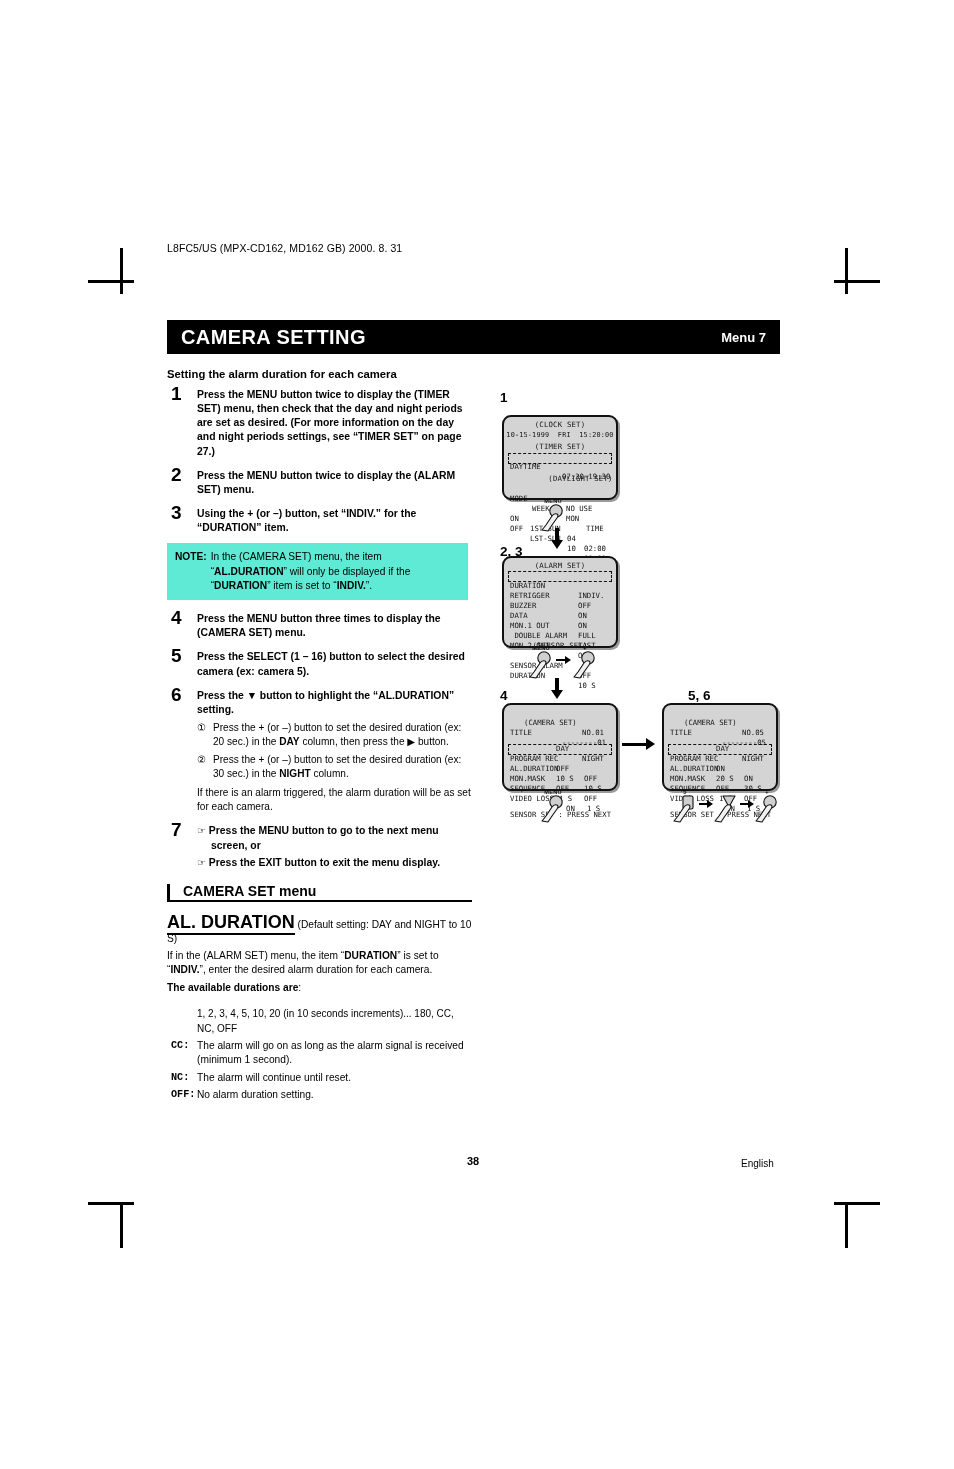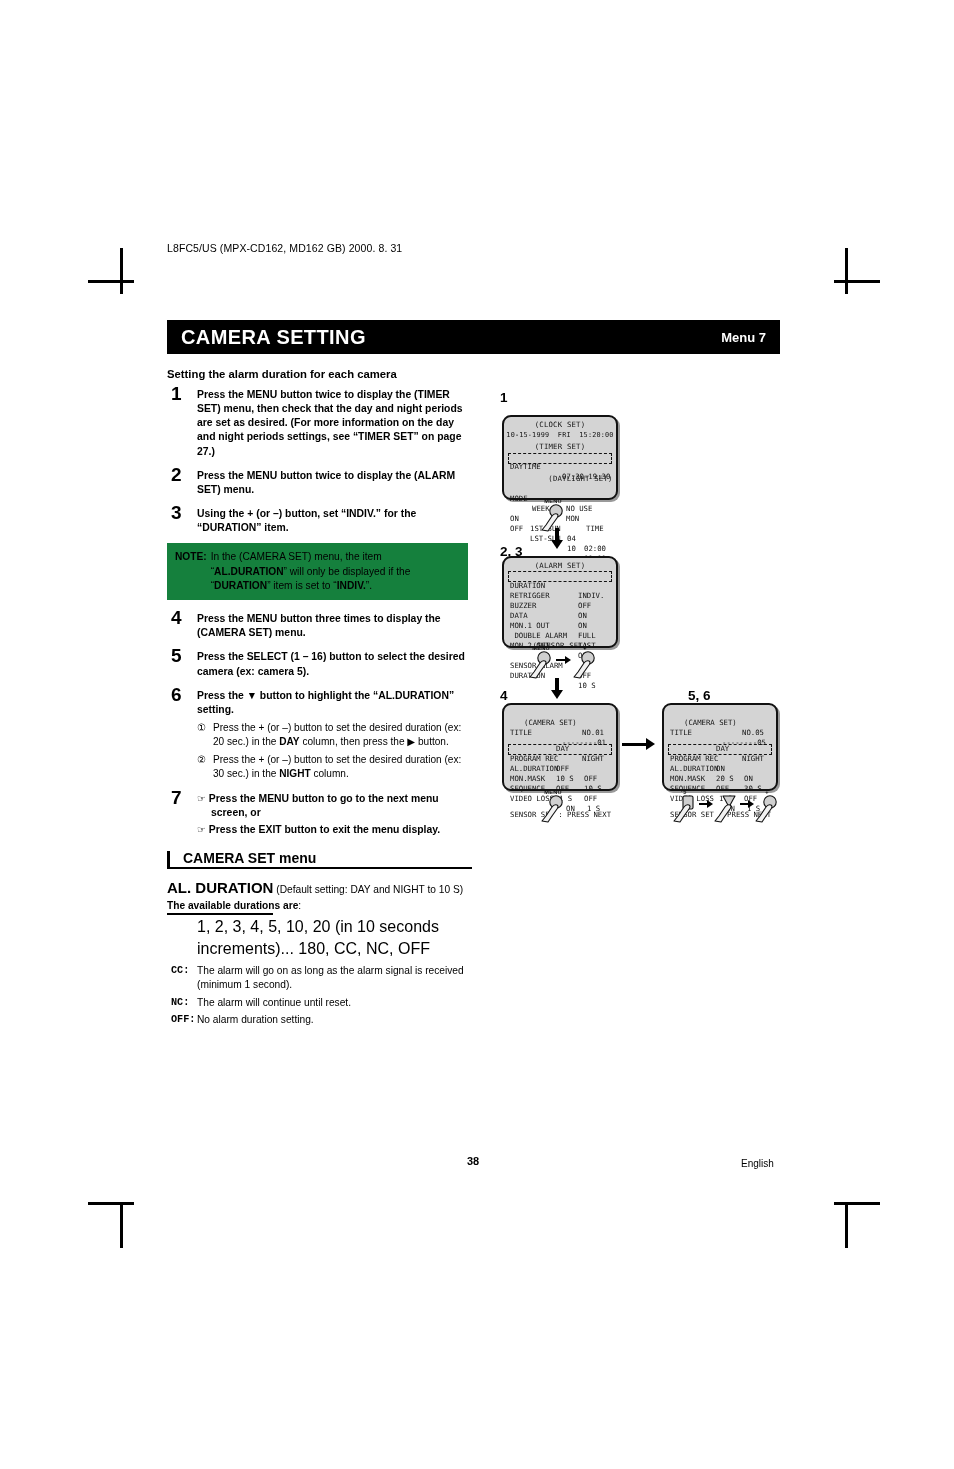--- a/index.html
+++ b/index.html
@@ -37,43 +37,43 @@
 
   
   .lcol{position:absolute;left:167px;top:368px;width:305px;}
   .sec-title{font-size:11.3px;font-weight:bold;margin:0 0 8px 0;}
 
   .step{position:relative;margin:0 0 5px 0;padding-left:30px;min-height:16px;}
   .step .num{position:absolute;left:4px;top:-4px;font-size:19px;font-weight:bold;line-height:1;}
   .step p{margin:0;font-size:10.4px;font-weight:bold;line-height:1.36;}
 
   .note{
-    background:#15803d;margin:8px 4px 10px 0;padding:7px 8px 7px 8px;
+    background:#5eead4;margin:8px 4px 10px 0;padding:7px 8px 7px 8px;
     font-size:10.2px;line-height:1.4;position:relative;
   }
   .note .lbl{font-weight:bold;}
   .note .body{display:inline-block;vertical-align:top;width:215px;margin-left:4px;}
 
   .sub{position:relative;padding-left:16px;margin-top:4px;font-size:10.1px;line-height:1.38;font-weight:normal;}
   .sub .cnum{position:absolute;left:0;top:0;font-size:10px;}
   .plain{font-size:10.1px;line-height:1.38;margin-top:5px;font-weight:normal;}
 
   .ptr{font-family:"DejaVu Sans", sans-serif;font-size:10px;}
 
   .bar-head{position:relative;margin:13px 0 0 0;padding:0 0 3px 16px;font-size:14px;font-weight:bold;}
   .bar-head:before{content:"";position:absolute;left:0;top:1px;width:3px;height:16px;background:#000;}
   .bar-head:after{content:"";position:absolute;left:0;bottom:0;width:305px;height:2px;background:#000;}
 
   .alduration{margin-top:10px;font-size:10.2px;}
-  .alduration .big{font-size:15px;font-weight:bold;border-bottom:2px solid #000;padding-bottom:17px;}
+  .alduration .big{font-size:18px;font-weight:bold;border-bottom:2px solid #000;padding-bottom:1px;}
   .alduration .def{font-size:10.2px;}
   .body-txt{font-size:10.2px;line-height:1.42;margin-top:5px;}
   .defrow{position:relative;padding-left:30px;font-size:10.2px;line-height:1.42;margin-top:3px;}
   .defrow .k{position:absolute;left:4px;top:0;font-weight:bold;font-family:Liberation Mono, monospace;}
-  .indent{margin-left:30px;font-size:16px;line-height:1.42;margin-top:2px;}
+  .indent{margin-left:30px;font-size:10px;line-height:1.42;margin-top:12px;}
 
   b{font-weight:bold;}
   .step-label{position:absolute;font-size:13.5px;font-weight:bold;}
 
   .osd{
     position:absolute;background:#d4d4d4;border:2px solid #111;border-radius:9px;
     font-family:"DejaVu Sans Mono", monospace;color:#111;
     box-shadow:2px 2px 0 #9a9a9a;
   }
   .osd .line{position:relative;height:10px;line-height:10px;font-size:7.3px;white-space:pre;letter-spacing:.2px;}
@@ -172,20 +172,21 @@
       <div class="sub">
         <span class="cnum">①</span>
         <span>Press the + (or –) button to set the desired duration (ex: 20 sec.) in the </span><b>DAY</b><span> column, then press the ▶ button.</span>
       </div>
 
       <div class="sub">
         <span class="cnum">②</span>
         <span>Press the + (or –) button to set the desired duration (ex: 30 sec.) in the </span><b>NIGHT</b><span> column.</span>
       </div>
 
+      <div class="plain">If there is an alarm triggered, the alarm duration will be as set for each camera.</div>
     </div>
 
     <div class="step" style="margin-top:11px;">
       <span class="num">7</span>
       <p style="padding-left:14px;text-indent:-14px;">
         <span class="ptr">☞</span>
         <span>Press the MENU button to go to the next menu screen, or</span>
       </p>
       <p style="padding-left:14px;text-indent:-14px;margin-top:3px;">
         <span class="ptr">☞</span>
@@ -193,20 +194,21 @@
       </p>
     </div>
 
     <div class="bar-head">CAMERA SET menu</div>
 
     <div class="alduration">
       <span class="big">AL. DURATION</span>
       <span class="def">(Default setting: DAY and NIGHT to 10 S)</span>
     </div>
 
+    <div class="body-txt"><span>If in the (ALARM SET) menu, the item “</span><b>DURATION</b><span>” is set to “</span><b>INDIV.</b><span>”, enter the desired alarm duration for each camera.</span></div>
 
     <div class="body-txt" style="margin-top:3px;"><b>The available durations are</b>:</div>
 
     <div class="indent">1, 2, 3, 4, 5, 10, 20 (in 10 seconds increments)... 180, CC, NC, OFF</div>
 
     <div class="defrow">
       <span class="k"><span>CC</span><span>:</span></span>
       <span>The alarm will go on as long as the alarm signal is received (minimum 1 second).</span>
     </div>
 

